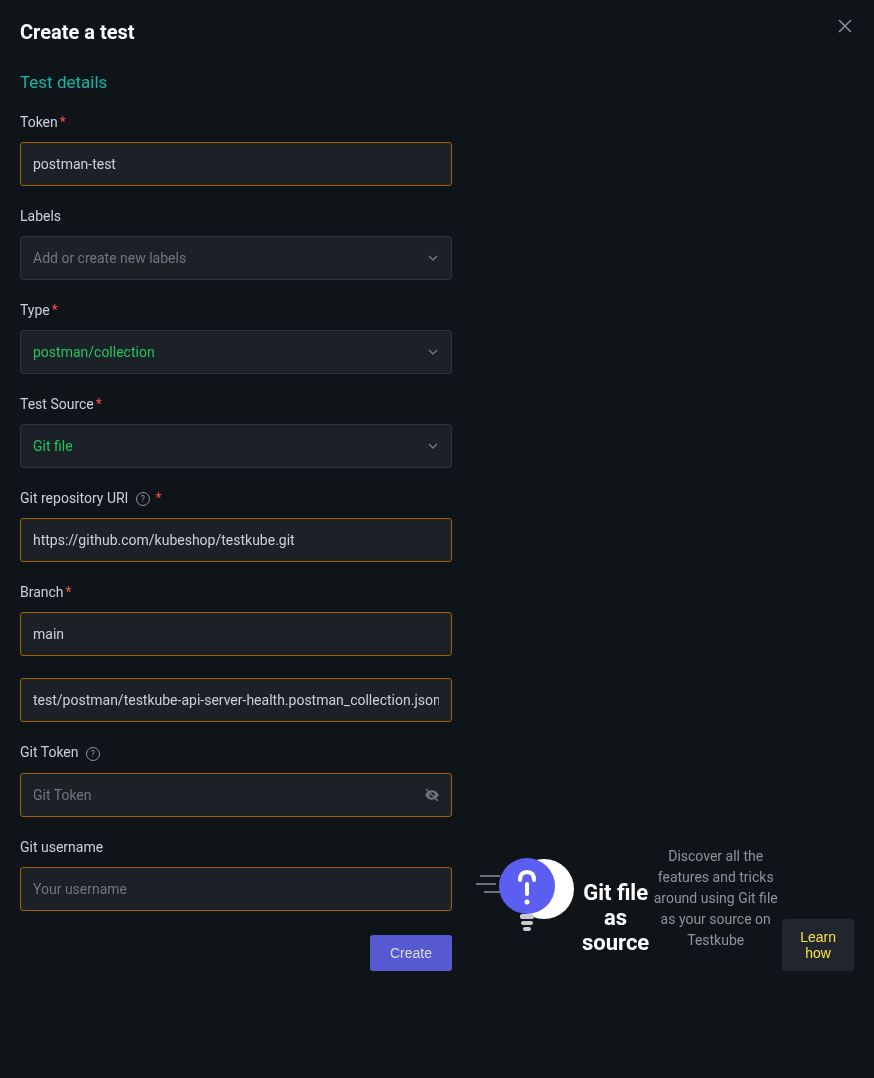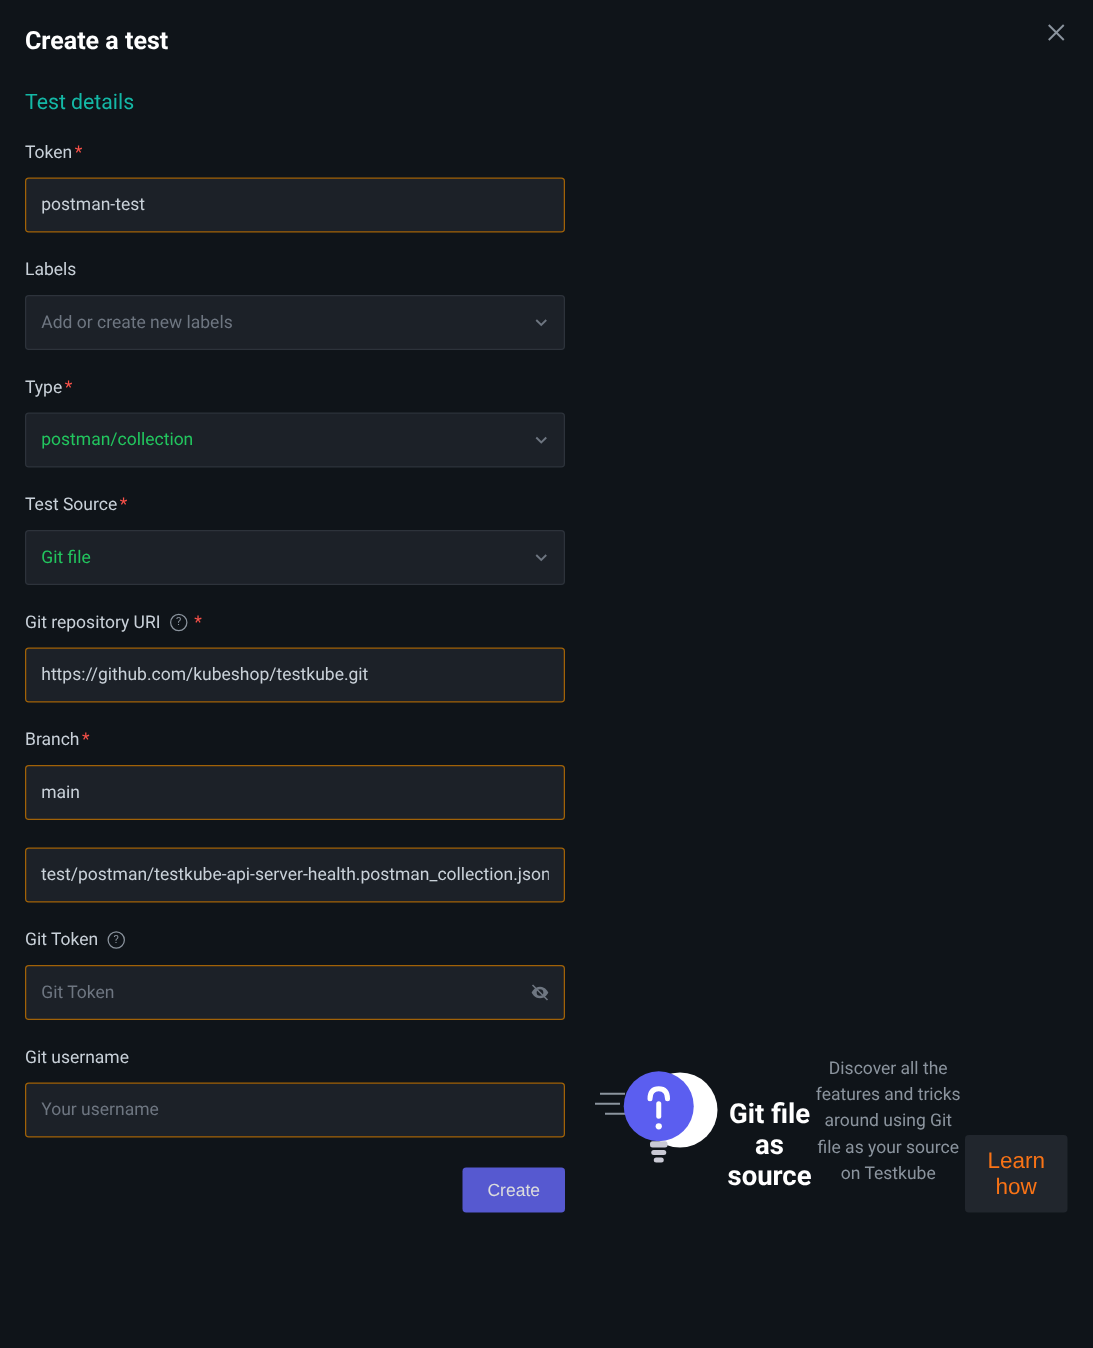--- a/index.html
+++ b/index.html
@@ -164,25 +164,25 @@
     .info-description {
       font-size: 14px;
       color: #8b949e;
       text-align: center;
       line-height: 1.5;
       margin-bottom: 20px;
       max-width: 280px;
     }
     .learn-btn {
       background: #21262d;
-      color: #f97316;
+      color: #fde047;
       border: none;
       border-radius: 3px;
       padding: 10px 18px;
-      font-size: 18px;
+      font-size: 14px;
       cursor: pointer;
     }
   </style>
 </head>
 <body>
 
 <div class="modal">
   <button class="close-btn">
     <svg width="14" height="14" viewBox="0 0 14 14" fill="none" stroke="currentColor" stroke-width="1.5">
       <line x1="1" y1="1" x2="13" y2="13"></line>

